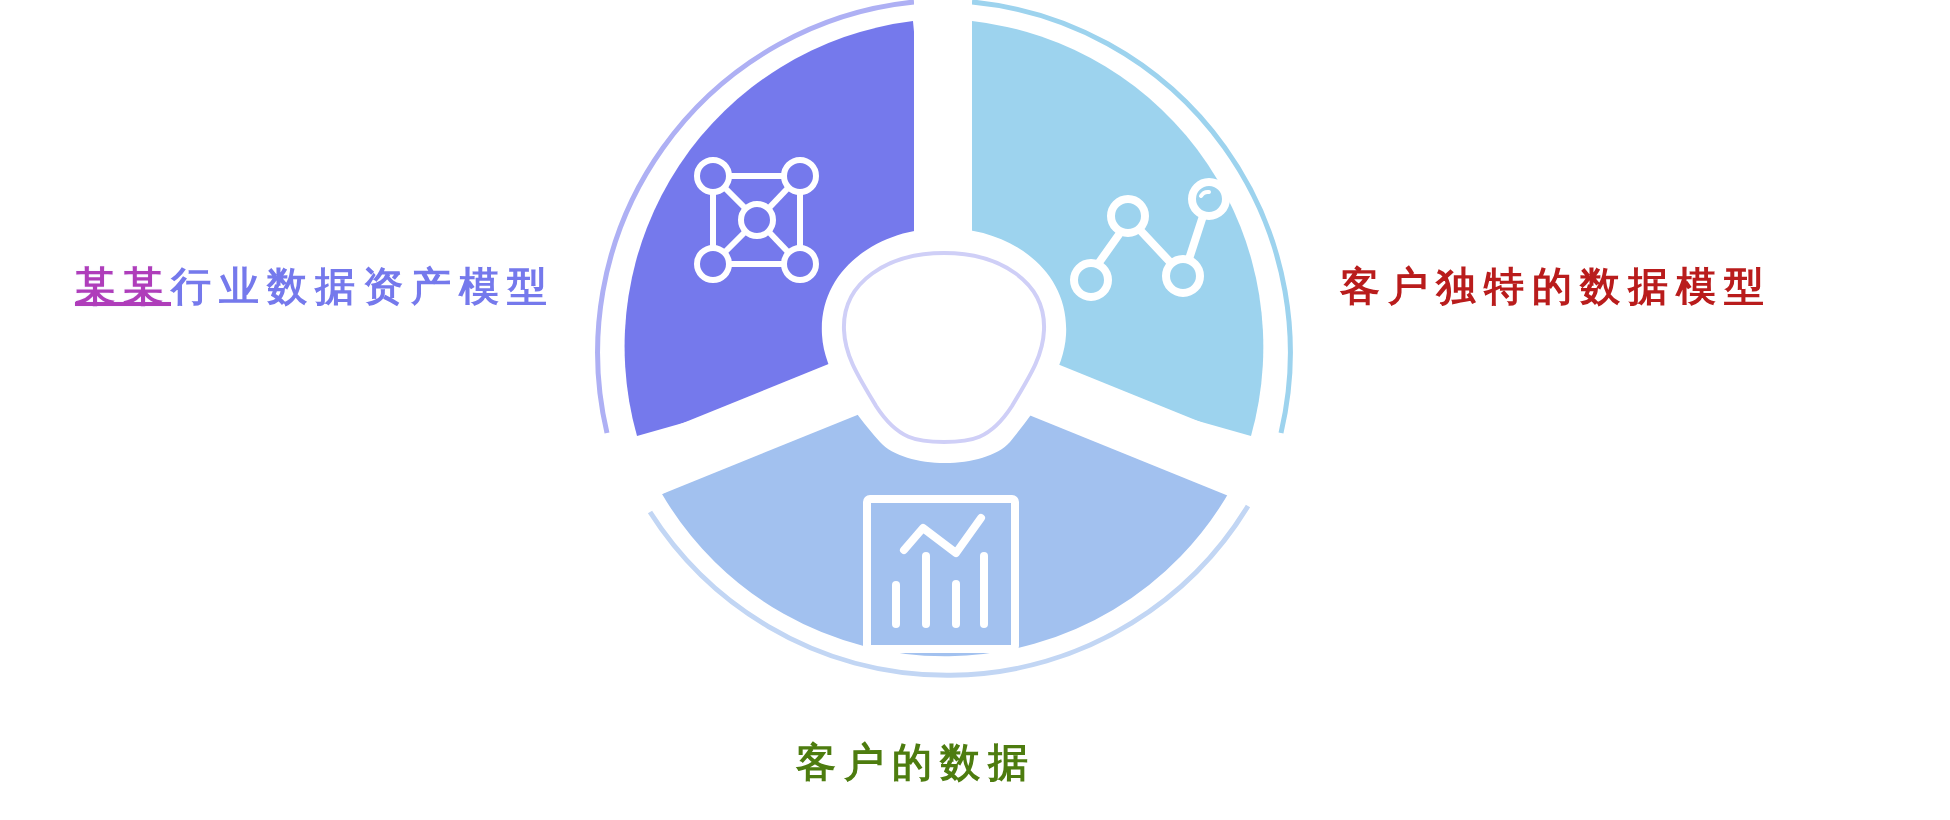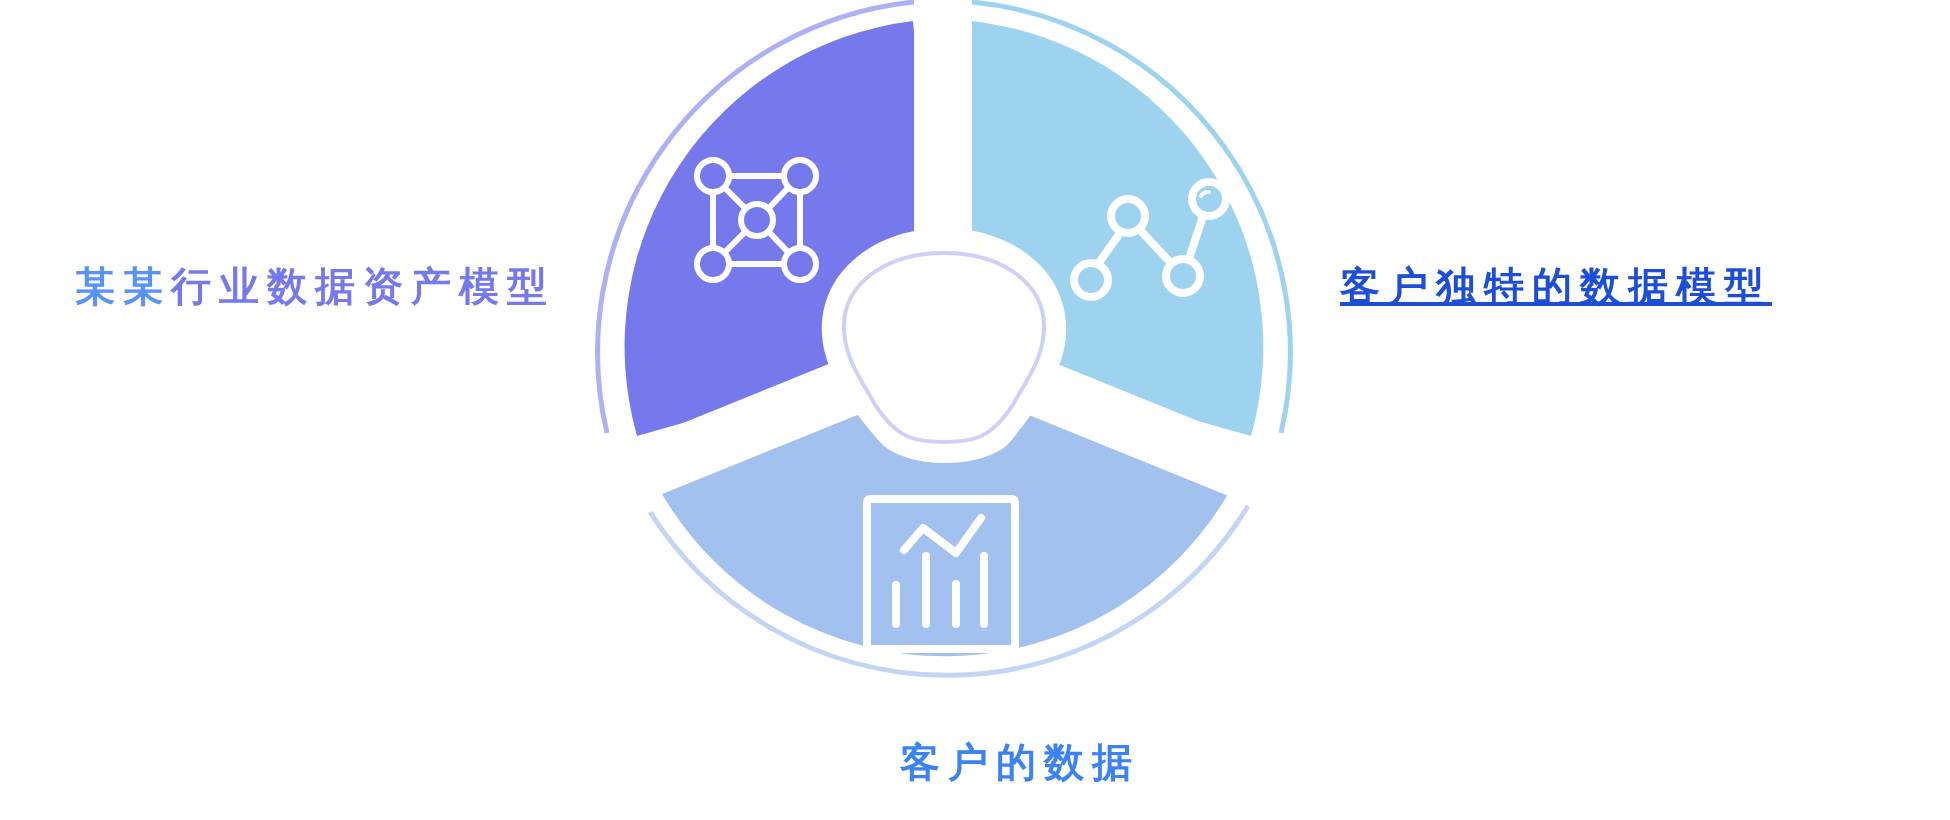--- a/index.html
+++ b/index.html
@@ -2,23 +2,23 @@
 <html><head>
 <meta charset="utf-8">
 <style>
   html, body { margin: 0; padding: 0; background: #ffffff; }
   body { width: 1950px; height: 820px; position: relative; overflow: hidden;
          font-family: "DejaVu Sans", "Liberation Sans", sans-serif; }
   #diagram { position: absolute; left: 0; top: 0; width: 1950px; height: 820px; }
   .label { position: absolute; font-size: 40px; font-weight: bold; letter-spacing: 8px;
            white-space: nowrap; line-height: 48px; }
   #label-left { right: 1395px; top: 262px; color: #7579ec; }
-  #label-left .faded { color: #3b82f6; opacity: 0.85; text-shadow: 0 0 2px #e6e7fb; }
-  #label-right { left: 1340px; top: 262px; color: #1d4ed8; text-decoration: underline; }
-  #label-bottom { left: 900px; top: 738px; color: #3b82f6; }
+  #label-left .faded { color: #a21caf; opacity: 0.85; text-shadow: 0 0 2px #e6e7fb; text-decoration: underline; }
+  #label-right { left: 1340px; top: 262px; color: #b91c1c; }
+  #label-bottom { left: 796px; top: 738px; color: #4d7c0f; }
   #center-text { position: absolute; left: 852px; top: 290px; width: 196px; text-align: center;
                  font-size: 36px; line-height: 46px; color: #7579ec; letter-spacing: 6px; }
 </style>
 </head>
 <body>
 
 <svg id="diagram" viewBox="0 0 1950 820" xmlns="http://www.w3.org/2000/svg">
 
   <g fill="none" stroke-width="5">
 

